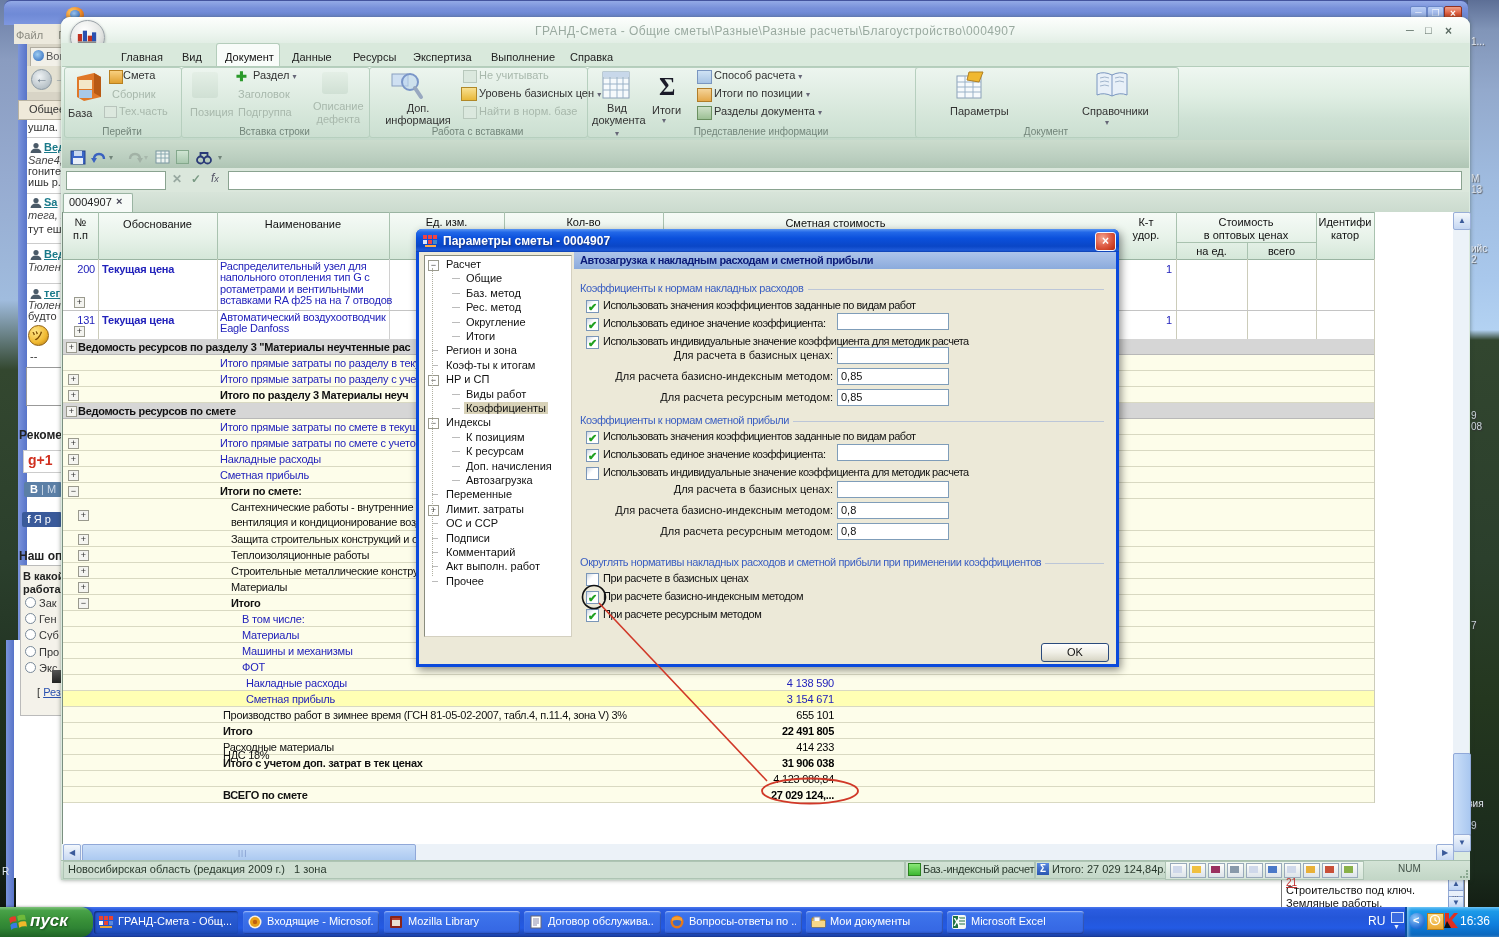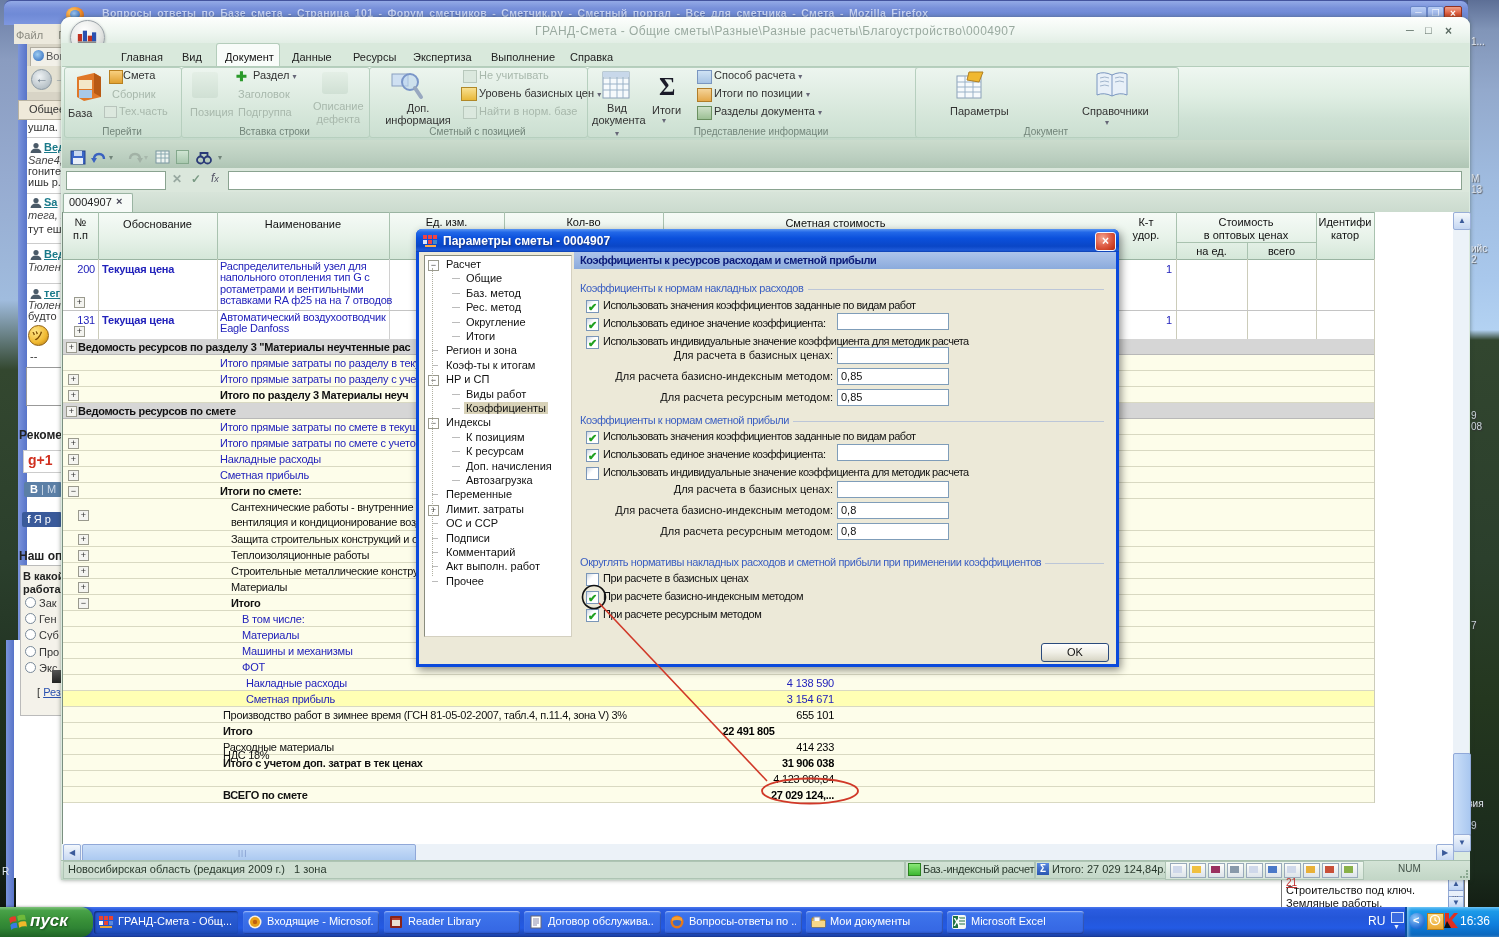--- a/index.html
+++ b/index.html
@@ -19,21 +19,20 @@
 <div class="abs" style="left:1471px;top:173px;color:#dfe6ee;font-size:10px;text-shadow:1px 1px 1px #555">М<br>13</div>
 <div class="abs" style="left:1471px;top:243px;color:#e6ecf4;font-size:10px;text-shadow:1px 1px 1px #555">ийс<br>2</div>
 <div class="abs" style="left:1471px;top:410px;color:#cdd6de;font-size:10px;text-shadow:1px 1px 1px #333">9<br>08</div>
 <div class="abs" style="left:1471px;top:620px;color:#cdd6de;font-size:10px;text-shadow:1px 1px 1px #333">7</div>
 <div class="abs" style="left:1468px;top:798px;color:#dde4ea;font-size:10px;text-shadow:1px 1px 1px #333">зия</div>
 <div class="abs" style="left:1471px;top:820px;color:#c2ccd4;font-size:10px;text-shadow:1px 1px 1px #333">9</div>
 
 <div class="abs" id="ff-title" style="left:4px;top:0;width:1464px;height:24px;background:linear-gradient(#93aae6 0%,#7890da 30%,#6f8ad6 55%,#7e97e0 100%);border-radius:7px 7px 0 0;border-top:1px solid #44549e"></div>
 <div class="abs" style="left:66px;top:7px;width:18px;height:16px;border-radius:50%;background:radial-gradient(circle at 35% 35%,#ffd06a,#f08a2a 55%,#b05010)"></div>
 <div class="abs" style="left:70px;top:10px;width:10px;height:9px;border-radius:50%;background:radial-gradient(circle at 40% 40%,#9ac4f0,#2a62b8)"></div>
-<div class="abs" style="left:102px;top:7px;width:1290px;font-size:10.5px;font-weight:bold;color:#c6d2f2;letter-spacing:.3px;word-spacing:2px;white-space:nowrap;overflow:hidden;text-shadow:0 1px 1px rgba(40,60,130,.5)">Вопросы ответы по Базе смета  -  Страница 101  -  Форум сметчиков  -  Сметчик.ру  -  Сметный портал  -  Все для сметчика  -  Смета  -  Mozilla Firefox</div>
 
 <div class="abs" style="left:1410px;top:6px;width:15px;height:13px;background:linear-gradient(#b8ccf4,#8aa6e0);border:1px solid #6a86c8;border-radius:2px;color:#f0f4fc;font-size:9px;text-align:center;line-height:11px">─</div>
 <div class="abs" style="left:1427px;top:6px;width:15px;height:13px;background:linear-gradient(#b8ccf4,#8aa6e0);border:1px solid #6a86c8;border-radius:2px;color:#f0f4fc;font-size:9px;text-align:center;line-height:12px">❐</div>
 <div class="abs" style="left:1444px;top:6px;width:16px;height:13px;background:linear-gradient(#f0a088,#d85030 60%,#b03818);border:1px solid #903020;border-radius:2px;color:#fff;font-size:10px;text-align:center;line-height:13px;font-weight:bold">×</div>
 
 <div class="abs" style="left:18px;top:24px;width:9px;height:884px;background:linear-gradient(90deg,#7a94dc,#5874c8)"></div>
 <div class="abs" id="ff-left-page" style="left:27px;top:24px;width:34px;height:884px;background:#fff"></div>
 
 <div class="abs" style="left:14px;top:24px;width:47px;height:20px;background:#ece9dd"></div>
 <div class="abs" style="left:16px;top:29px;font-size:11px;color:#8a8a80">Файл&nbsp;&nbsp;&nbsp;&nbsp;&nbsp;П</div>
@@ -154,21 +153,21 @@
 <div class="abs" style="left:62px;top:66px;width:1407px;height:73px;background:linear-gradient(#eff7f1 0%,#dfeee3 40%,#cfe2d5 70%,#c4d9cb 100%);border-top:1px solid #b4cdbb;border-bottom:1px solid #98b4a0"></div>
 
 <div class="abs" style="left:64px;top:67px;width:116px;height:69px;border:1px solid #b6cfbe;border-radius:3px;background:linear-gradient(#edf5ef, #d8e8dc 60%,#cbdfd1)"></div>
 <div class="abs" style="left:181px;top:67px;width:187px;height:69px;border:1px solid #b6cfbe;border-radius:3px;background:linear-gradient(#edf5ef, #d8e8dc 60%,#cbdfd1)"></div>
 <div class="abs" style="left:369px;top:67px;width:217px;height:69px;border:1px solid #b6cfbe;border-radius:3px;background:linear-gradient(#edf5ef, #d8e8dc 60%,#cbdfd1)"></div>
 <div class="abs" style="left:587px;top:67px;width:348px;height:69px;border:1px solid #b6cfbe;border-radius:3px;background:linear-gradient(#edf5ef, #d8e8dc 60%,#cbdfd1)"></div>
 <div class="abs" style="left:915px;top:67px;width:262px;height:69px;border:1px solid #b6cfbe;border-radius:3px;background:linear-gradient(#edf5ef, #d8e8dc 60%,#cbdfd1)"></div>
 
 <div class="abs" style="left:64px;top:126px;width:116px;text-align:center;font-size:10px;color:#72857a">Перейти</div>
 <div class="abs" style="left:181px;top:126px;width:187px;text-align:center;font-size:10px;color:#72857a">Вставка строки</div>
-<div class="abs" style="left:369px;top:126px;width:217px;text-align:center;font-size:10px;color:#72857a">Сметный с позицией</div>
+<div class="abs" style="left:369px;top:126px;width:217px;text-align:center;font-size:10px;color:#72857a">Работа с вставками</div>
 <div class="abs" style="left:587px;top:126px;width:348px;text-align:center;font-size:10px;color:#72857a">Представление информации</div>
 <div class="abs" style="left:915px;top:126px;width:262px;text-align:center;font-size:10px;color:#72857a">Документ</div>
 
 <svg class="abs" style="left:74px;top:71px" width="30" height="32" viewBox="0 0 30 32">
 <path d="M3 6 L20 2 L27 6 L27 26 L10 30 L3 26 Z" fill="#e07828"></path>
         <path d="M20 2 L27 6 L27 26 L20 22 Z" fill="#b85a14"></path>
 <rect x="5" y="9" width="13" height="9" fill="#f4e8c8"></rect>
         <rect x="5" y="19" width="13" height="8" fill="#a8c8e8"></rect>
 </svg>
 <div class="abs" style="left:68px;top:107px;font-size:11px;color:#333">База</div>
@@ -389,21 +388,21 @@
 <div class="abs t11 blue" style="left:242px;top:628px;white-space:nowrap;line-height:15px;width:868px;overflow:hidden">Материалы</div>
 <div class="abs t11 blue" style="left:242px;top:644px;white-space:nowrap;line-height:15px;width:868px;overflow:hidden">Машины и механизмы</div>
 <div class="abs t11 blue" style="left:242px;top:660px;white-space:nowrap;line-height:15px;width:868px;overflow:hidden">ФОТ</div>
 <div class="abs t11 blue" style="left:246px;top:676px;white-space:nowrap;line-height:15px;width:1054px;overflow:hidden">Накладные расходы</div>
 <div class="abs t11 blue" style="left:663px;top:676px;width:171px;text-align:right;line-height:15px">4 138 590</div>
 <div class="abs t11 blue" style="left:246px;top:692px;white-space:nowrap;line-height:15px;width:1054px;overflow:hidden">Сметная прибыль</div>
 <div class="abs t11 blue" style="left:663px;top:692px;width:171px;text-align:right;line-height:15px">3 154 671</div>
 <div class="abs t11" style="left:223px;top:708px;white-space:nowrap;line-height:15px;color:#111;width:1077px;overflow:hidden">Производство работ в зимнее время (ГСН 81-05-02-2007, табл.4, п.11.4, зона V) 3%</div>
 <div class="abs t11" style="left:663px;top:708px;width:171px;text-align:right;line-height:15px">655 101</div>
 <div class="abs t11 b" style="left:223px;top:724px;white-space:nowrap;line-height:15px;color:#111;width:1077px;overflow:hidden">Итого</div>
-<div class="abs t11 b" style="left:663px;top:724px;width:171px;text-align:center;line-height:15px">22 491 805</div>
+<div class="abs t11 b" style="left:663px;top:724px;width:171px;text-align:right;line-height:15px">22 491 805</div>
 <div class="abs t11" style="left:223px;top:740px;white-space:nowrap;line-height:15px;color:#111;width:1077px;overflow:hidden">Расходные материалы</div>
 <div class="abs t11" style="left:663px;top:740px;width:171px;text-align:right;line-height:15px">414 233</div>
 <div class="abs t11 b" style="left:223px;top:756px;white-space:nowrap;line-height:15px;color:#111;width:1077px;overflow:hidden">Итого с учетом доп. затрат в тек ценах</div>
 <div class="abs t11 b" style="left:663px;top:756px;width:171px;text-align:right;line-height:15px">31 906 038</div>
 <div class="abs t11" style="left:223px;top:748px;white-space:nowrap;line-height:15px;color:#111;width:1077px;overflow:hidden">НДС 18%</div>
 <div class="abs t11" style="left:663px;top:772px;width:171px;text-align:right;line-height:15px">4 123 086,84</div>
 <div class="abs t11 b" style="left:223px;top:788px;white-space:nowrap;line-height:15px;color:#111;width:1077px;overflow:hidden">ВСЕГО по смете</div>
 <div class="abs t11 b" style="left:663px;top:788px;width:171px;text-align:right;line-height:15px">27 029 124,...</div>
 </div>
 </div>
@@ -510,21 +509,21 @@
 <div class="abs" style="left:432px;top:538px;width:6px;height:1px;background:#bbb"></div>
 <div class="abs" style="left:444px;top:532px;font-size:11px;color:#111;padding:0 2px">Подписи</div>
 <div class="abs" style="left:432px;top:552px;width:6px;height:1px;background:#bbb"></div>
 <div class="abs" style="left:444px;top:546px;font-size:11px;color:#111;padding:0 2px">Комментарий</div>
 <div class="abs" style="left:432px;top:566px;width:6px;height:1px;background:#bbb"></div>
 <div class="abs" style="left:444px;top:560px;font-size:11px;color:#111;padding:0 2px">Акт выполн. работ</div>
 <div class="abs" style="left:432px;top:581px;width:6px;height:1px;background:#bbb"></div>
 <div class="abs" style="left:444px;top:575px;font-size:11px;color:#111;padding:0 2px">Прочее</div>
 <div class="abs" style="left:432px;top:268px;width:1px;height:308px;border-left:1px dotted #b0b0a0"></div>
 <div class="abs" style="left:574px;top:252px;width:542px;height:17px;background:linear-gradient(180deg,#aec4ea,#8babdc)"></div>
-<div class="abs" style="left:580px;top:254px;font-size:11px;font-weight:bold;letter-spacing:-0.4px;color:#0a1a78">Коэффициенты к ресурсов расходам и сметной прибыли</div>
+<div class="abs" style="left:580px;top:254px;font-size:11px;font-weight:bold;letter-spacing:-0.4px;color:#0a1a78">Автозагрузка к накладным расходам и сметной прибыли</div>
 <div class="abs" style="left:580px;top:282px;font-size:11px;color:#3a5ec2;letter-spacing:-0.4px;background:#ece9d8;z-index:2;padding-right:4px">Коэффициенты к нормам накладных расходов</div>
       <div class="abs" style="left:580px;top:289px;width:524px;height:1px;background:#bcc6d8"></div>
 <div class="abs" style="left:586px;top:300px;width:11px;height:11px;background:linear-gradient(135deg,#cdd6e2,#fff 40%);border:1px solid #7a96b8;text-align:center;line-height:10px"><span style="color:#21a121;font-weight:bold;font-size:11px;line-height:11px">✔</span></div>
       <div class="abs" style="left:603px;top:299px;font-size:11px;letter-spacing:-0.5px;color:#111">Использовать значения коэффициентов заданные по видам работ</div>
 <div class="abs" style="left:586px;top:318px;width:11px;height:11px;background:linear-gradient(135deg,#cdd6e2,#fff 40%);border:1px solid #7a96b8;text-align:center;line-height:10px"><span style="color:#21a121;font-weight:bold;font-size:11px;line-height:11px">✔</span></div>
       <div class="abs" style="left:603px;top:317px;font-size:11px;letter-spacing:-0.5px;color:#111">Использовать единое значение коэффициента:</div>
 <div class="abs" style="left:837px;top:313px;width:107px;height:15px;background:#fff;border:1px solid #7f9db9;font-size:11px;line-height:15px;padding-left:3px;color:#111"></div>
 <div class="abs" style="left:586px;top:336px;width:11px;height:11px;background:linear-gradient(135deg,#cdd6e2,#fff 40%);border:1px solid #7a96b8;text-align:center;line-height:10px"><span style="color:#21a121;font-weight:bold;font-size:11px;line-height:11px">✔</span></div>
       <div class="abs" style="left:603px;top:335px;font-size:11px;letter-spacing:-0.5px;color:#111">Использовать индивидуальные значение коэффициента для методик расчета</div>
 <div class="abs" style="left:560px;top:349px;width:273px;text-align:right;font-size:11px;color:#111">Для расчета в базисных ценах:</div>
@@ -594,21 +593,21 @@
         <circle cx="7" cy="7" r="5" fill="#e8a018"></circle>
         <circle cx="7" cy="7" r="2.2" fill="#c06010"></circle>
       </svg>
 <div class="abs" style="left:267px;top:915px;width:106px;overflow:hidden;font-size:11px;color:#fff;white-space:nowrap">Входящие - Microsof...</div>
 <div class="abs" style="left:384px;top:911px;width:136px;height:23px;border-radius:3px;background:linear-gradient(#5a8af4 0%,#3d74ec 12%,#3668e4 85%,#2a56c8 100%);box-shadow:inset 0 1px 1px rgba(255,255,255,.4), inset -1px -1px 1px rgba(0,0,40,.3)"></div>
 <svg class="abs" style="left:389px;top:915px" width="14" height="14" viewBox="0 0 14 14">
         <rect x="1" y="1" width="12" height="12" rx="1" fill="#8a2418"></rect>
         <rect x="3" y="3" width="8" height="8" fill="#e8e0d0"></rect>
         <rect x="3" y="3" width="8" height="2" fill="#b84030"></rect>
       </svg>
-<div class="abs" style="left:408px;top:915px;width:106px;overflow:hidden;font-size:11px;color:#fff;white-space:nowrap">Reader Library</div>
+<div class="abs" style="left:408px;top:915px;width:106px;overflow:hidden;font-size:11px;color:#fff;white-space:nowrap">Mozilla Library</div>
 <div class="abs" style="left:524px;top:911px;width:137px;height:23px;border-radius:3px;background:linear-gradient(#5a8af4 0%,#3d74ec 12%,#3668e4 85%,#2a56c8 100%);box-shadow:inset 0 1px 1px rgba(255,255,255,.4), inset -1px -1px 1px rgba(0,0,40,.3)"></div>
 <svg class="abs" style="left:529px;top:915px" width="14" height="14" viewBox="0 0 14 14">
         <rect x="2" y="1" width="10" height="12" fill="#fff" stroke="#667"></rect>
         <path d="M4 4 H10 M4 6 H10 M4 8 H10 M4 10 H8" stroke="#88a" stroke-width="1"></path>
       </svg>
 <div class="abs" style="left:548px;top:915px;width:107px;overflow:hidden;font-size:11px;color:#fff;white-space:nowrap">Договор обслужива...</div>
 <div class="abs" style="left:665px;top:911px;width:137px;height:23px;border-radius:3px;background:linear-gradient(#5a8af4 0%,#3d74ec 12%,#3668e4 85%,#2a56c8 100%);box-shadow:inset 0 1px 1px rgba(255,255,255,.4), inset -1px -1px 1px rgba(0,0,40,.3)"></div>
 <svg class="abs" style="left:670px;top:915px" width="14" height="14" viewBox="0 0 14 14">
         <circle cx="7" cy="7" r="6.5" fill="#e87818"></circle>
         <circle cx="7" cy="7" r="4" fill="#3a6ac8"></circle>

